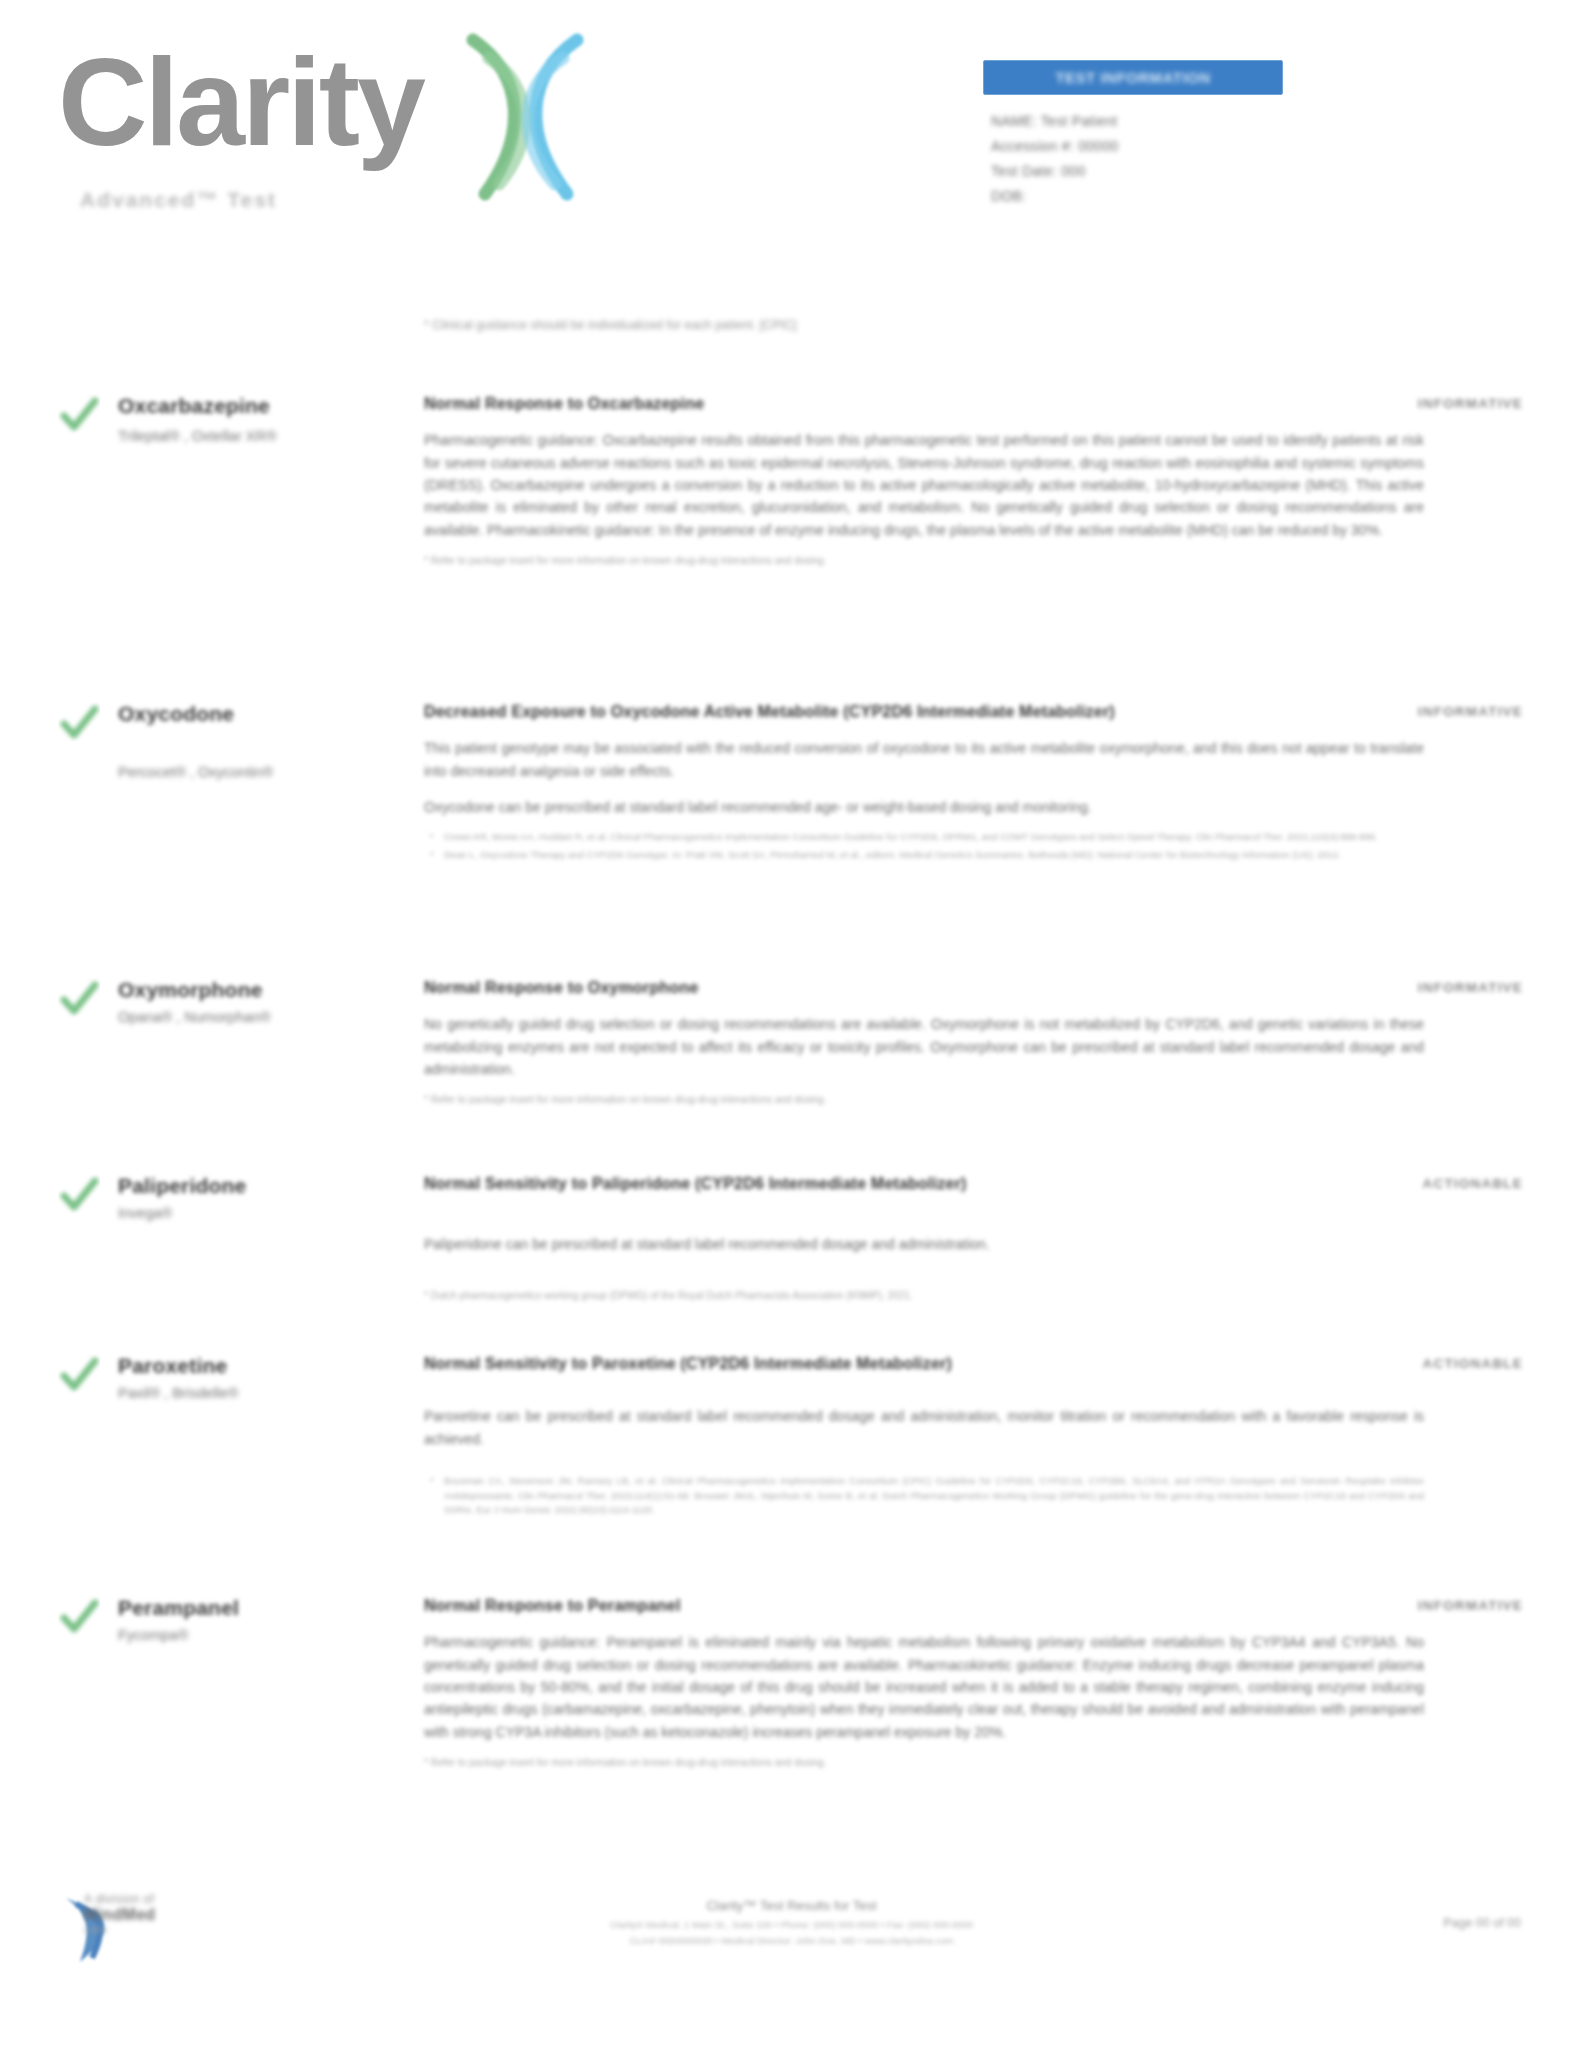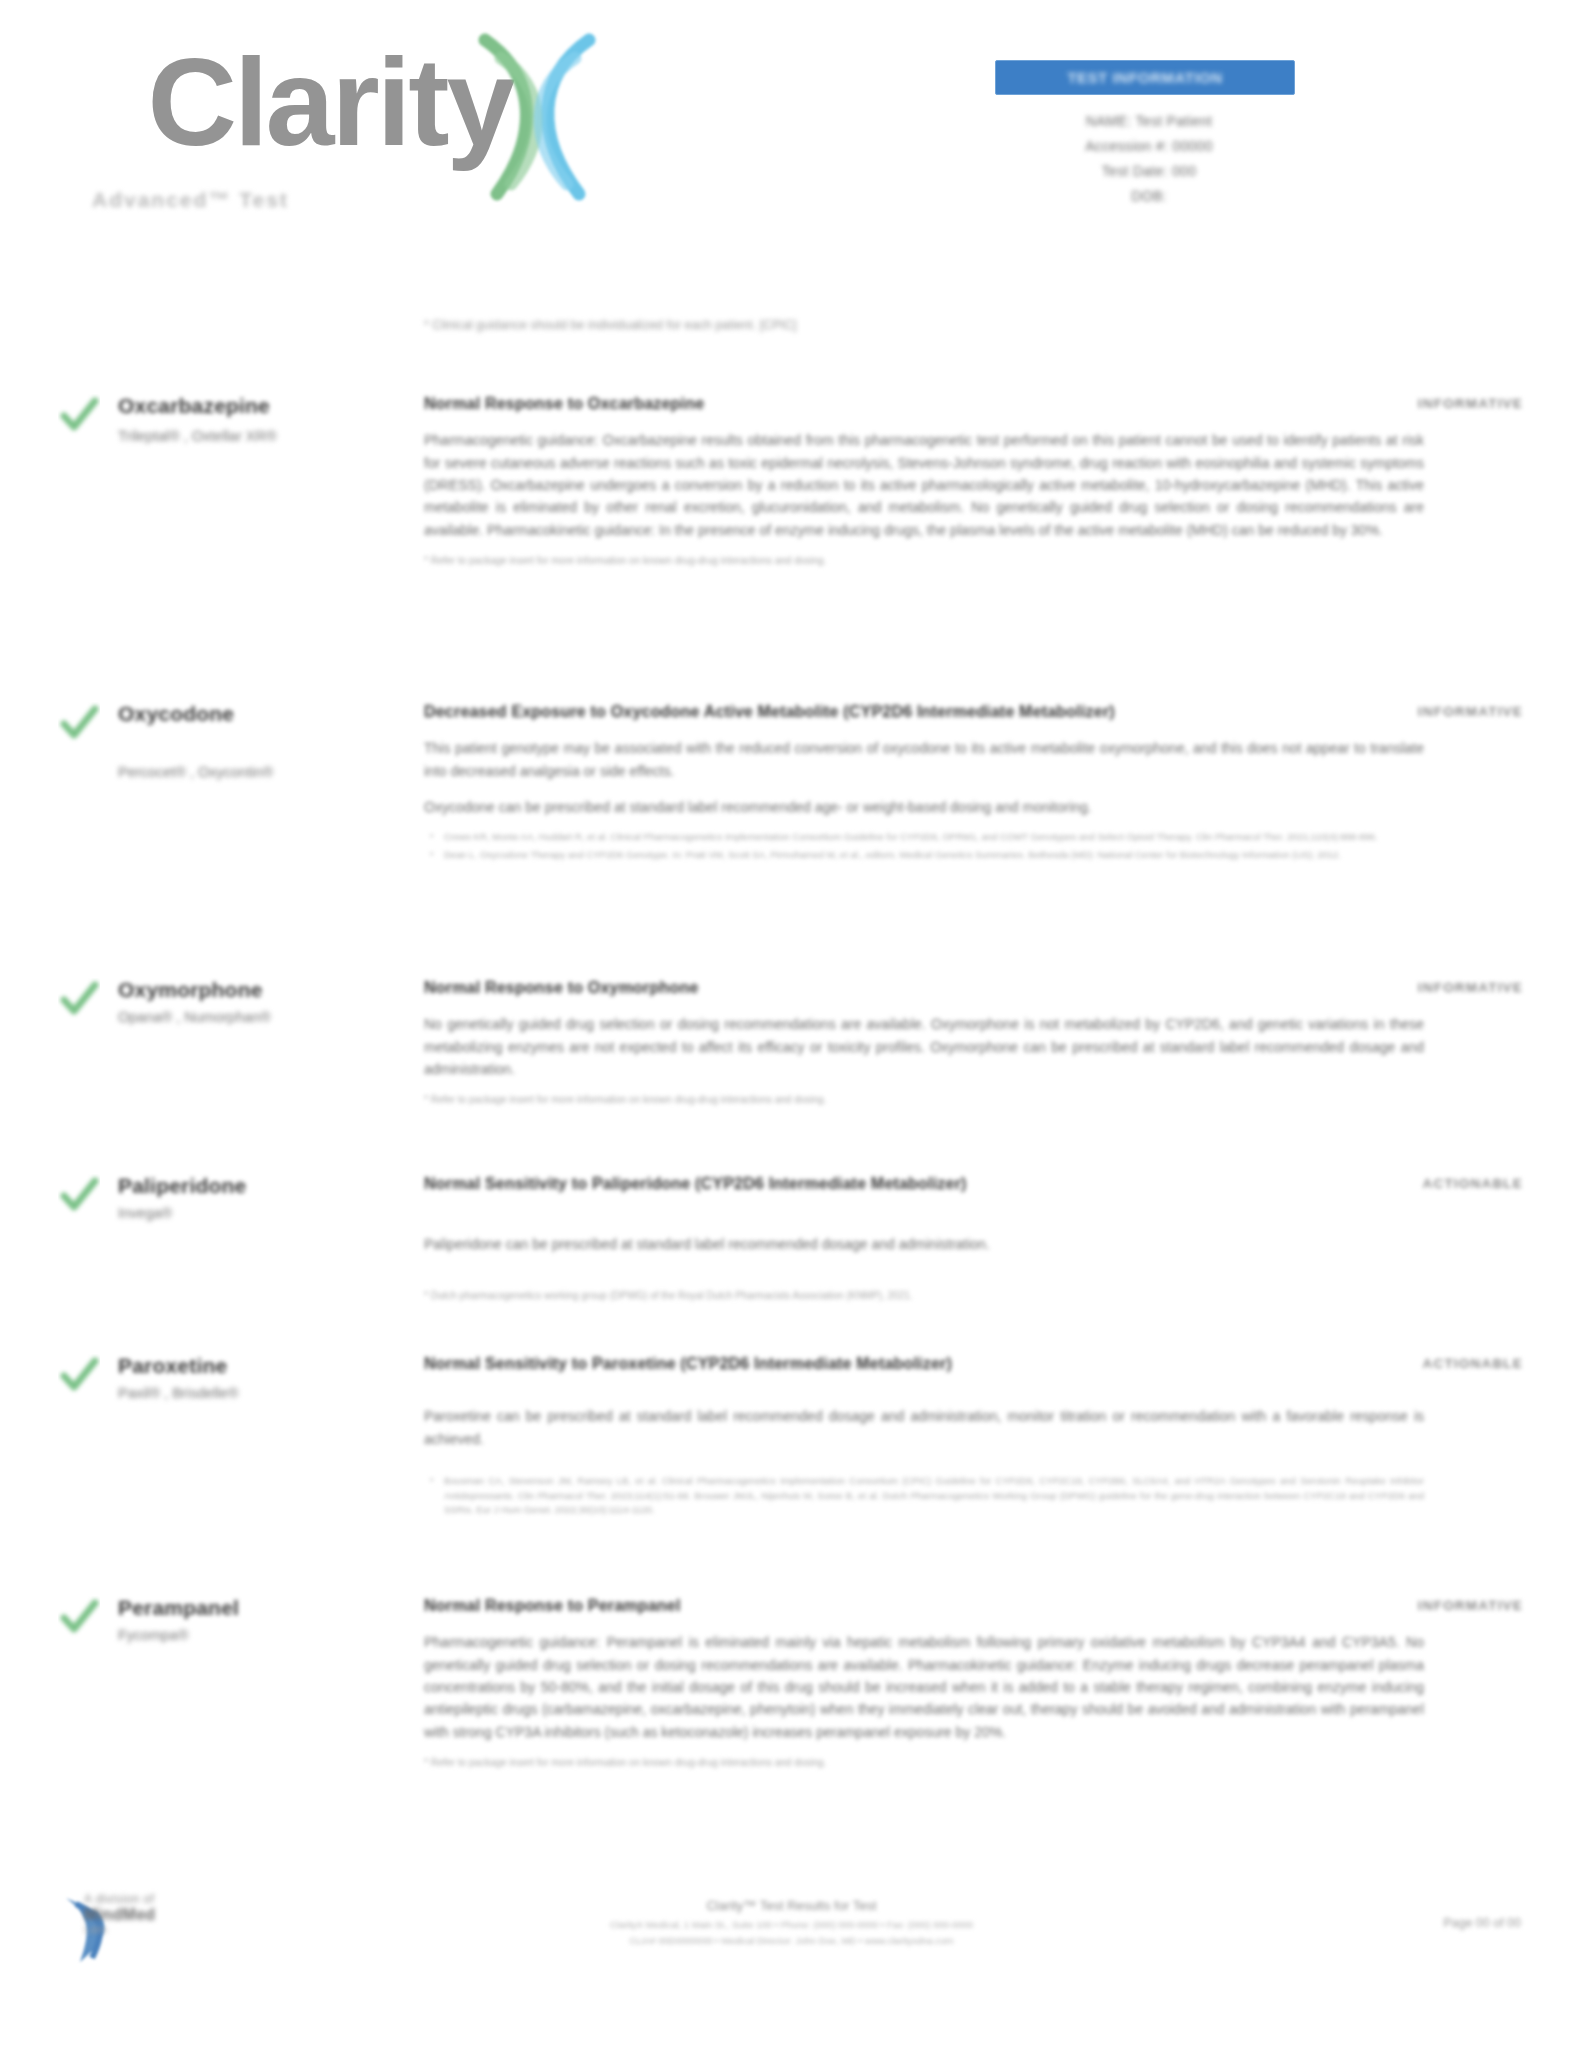--- a/index.html
+++ b/index.html
@@ -7,21 +7,21 @@
     width:1583px; height:2048px;
     background:#ffffff;
     font-family:"Liberation Sans", sans-serif;
     color:#444;
     position:relative;
     overflow:hidden;
   }
   .page { position:relative; width:1583px; height:2048px; box-sizing:border-box; }
 
   
-  .header { position:absolute; top:0; left:12px; width:1343px; height:250px;text-align:center; }
+  .header { position:absolute; top:0; left:0; width:1343px; height:250px; }
   .logo-wrap { position:absolute; left:58px; top:40px; width:520px; height:180px; }
   .logo-word {
     font-size:124px; font-weight:bold; letter-spacing:-3px;
     color:#949494; line-height:1; font-family:"Liberation Sans", sans-serif;
     filter:blur(0.6px);
   }
   .logo-sub {
     position:absolute; left:22px; top:148px;
     font-size:21px; color:#b9b9b9; letter-spacing:2px; font-weight:bold;
     filter:blur(2.6px);

